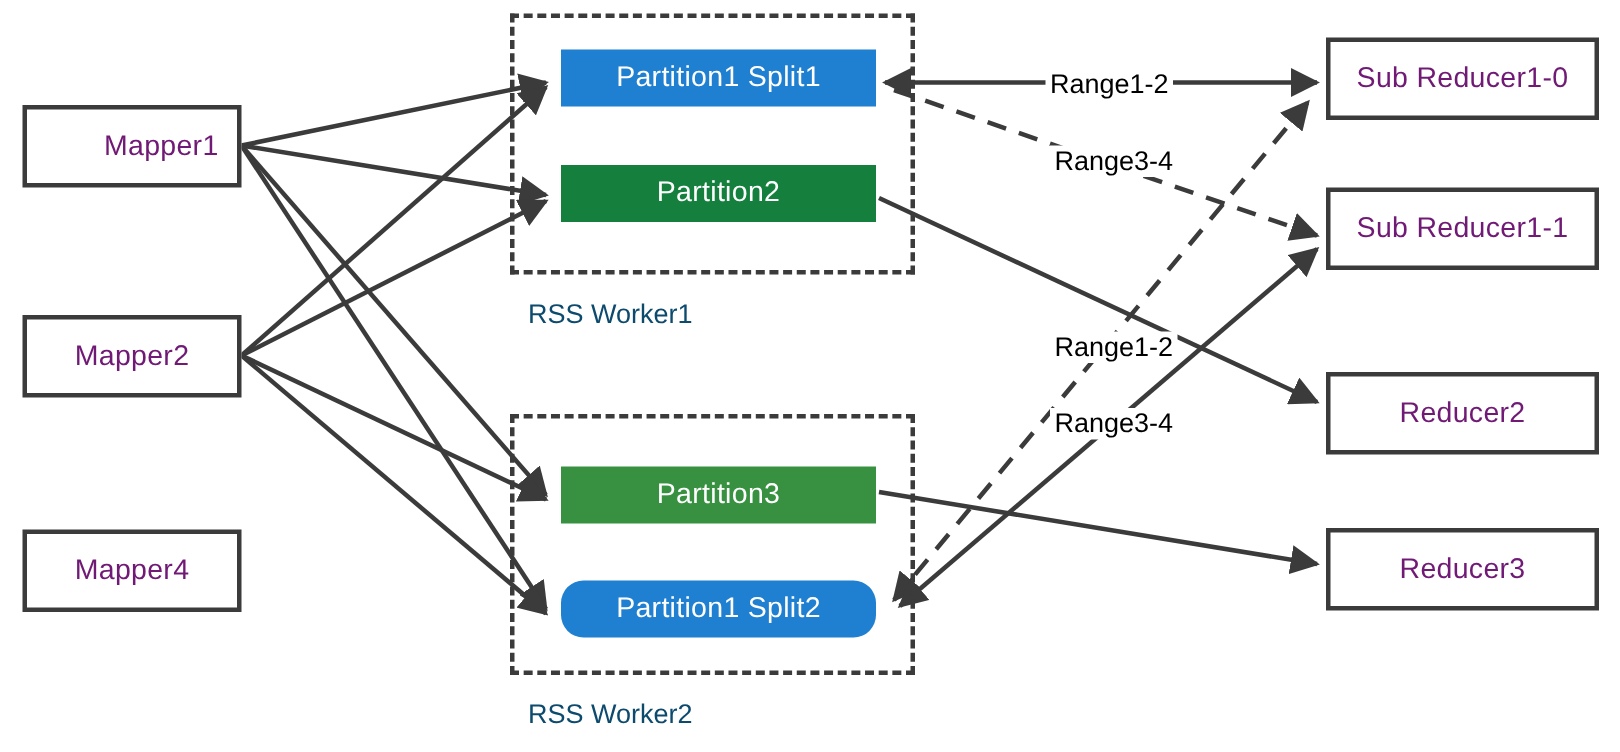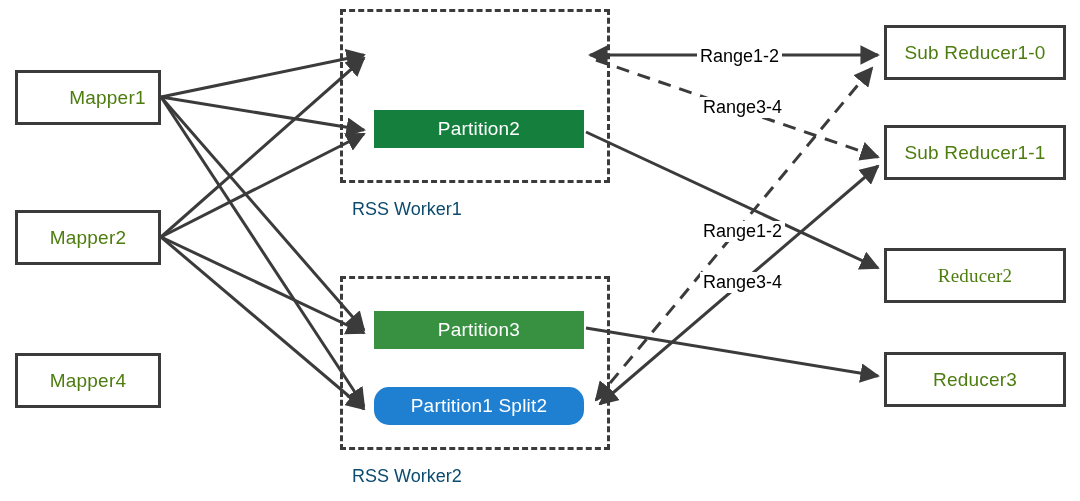--- a/index.html
+++ b/index.html
@@ -29,21 +29,21 @@
     box-sizing: border-box;
     display: flex;
     align-items: center;
     justify-content: center;
     text-align: center;
     z-index: 3;
   }
   .plain-box {
     border: 3px solid #3b3b3b;
     background: #ffffff;
-    color: #4d7c0f;
+    color: #701a75;
     font-size: 19px;
     letter-spacing: 0.2px;
   }
   .part-box {
     border: none;
     color: #ffffff;
     font-size: 19px;
     letter-spacing: 0.2px;
   }
   .group-box {
@@ -114,41 +114,44 @@
   <div class="node plain-box" style="left:15px; top:210px; width:146px; height:55px;">
     <span>Mapper2</span>
   </div>
   <div class="node plain-box" style="left:15px; top:353px; width:146px; height:55px;">
     <span>Mapper4</span>
   </div>
 
   <div class="group-box" style="left:340px; top:9px; width:270px; height:174px;"></div>
   <div class="group-label" style="left:352px; top:199px;">RSS Worker1</div>
 
+  <div class="node part-box" style="left:374px; top:33px; width:210px; height:38px; background:#1f7fd0;">
+    <span>Partition1 Split1</span>
+  </div>
   <div class="node part-box" style="left:374px; top:110px; width:210px; height:38px; background:#15803d;">
     <span>Partition2</span>
   </div>
 
   <div class="group-box" style="left:340px; top:276px; width:270px; height:174px;"></div>
   <div class="group-label" style="left:352px; top:466px;">RSS Worker2</div>
 
   <div class="node part-box" style="left:374px; top:311px; width:210px; height:38px; background:#389140;">
     <span>Partition3</span>
   </div>
   <div class="node part-box" style="left:374px; top:387px; width:210px; height:38px; background:#1f7fd0;border-radius:15px;">
     <span>Partition1 Split2</span>
   </div>
 
   <div class="node plain-box" style="left:884px; top:25px; width:182px; height:55px;">
     <span>Sub Reducer1-0</span>
   </div>
   <div class="node plain-box" style="left:884px; top:125px; width:182px; height:55px;">
     <span>Sub Reducer1-1</span>
   </div>
-  <div class="node plain-box" style="left:884px; top:248px; width:182px; height:55px;font-family:Liberation Serif, serif;">
+  <div class="node plain-box" style="left:884px; top:248px; width:182px; height:55px;">
     <span>Reducer2</span>
   </div>
   <div class="node plain-box" style="left:884px; top:352px; width:182px; height:55px;">
     <span>Reducer3</span>
   </div>
 
   <div class="edge-label" style="left:697px; top:46px;">Range1-2</div>
   <div class="edge-label" style="left:700px; top:97px;">Range3-4</div>
   <div class="edge-label" style="left:700px; top:221px;">Range1-2</div>
   <div class="edge-label" style="left:700px; top:272px;">Range3-4</div>

